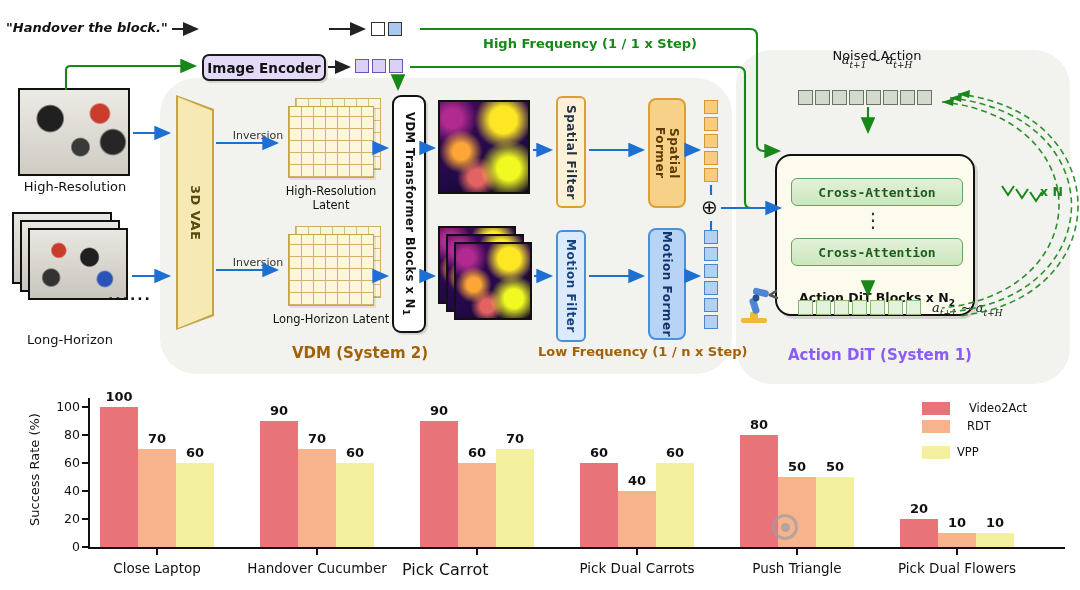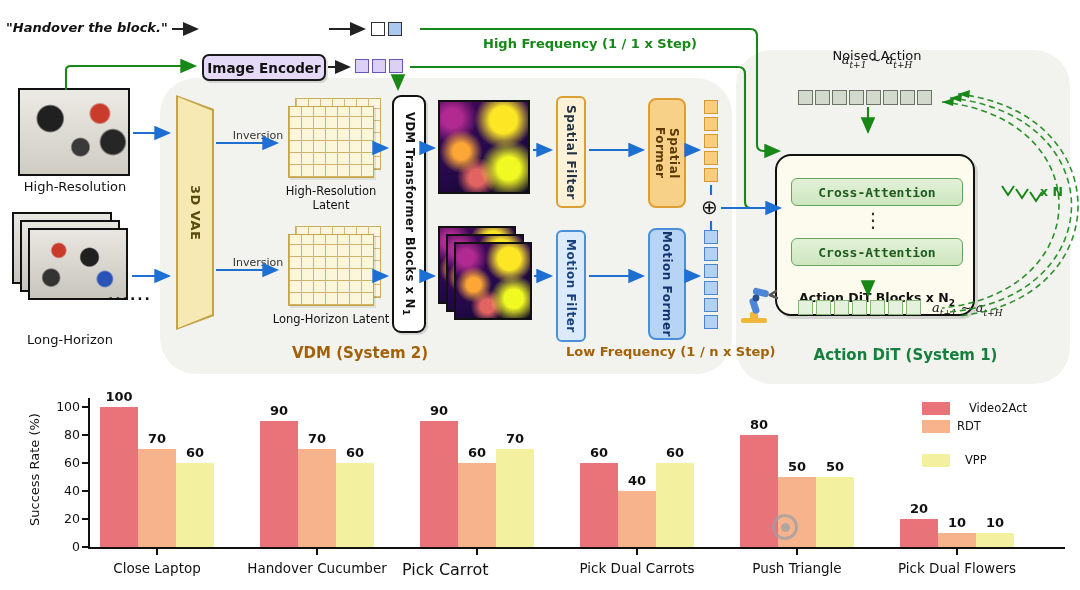--- a/index.html
+++ b/index.html
@@ -153,21 +153,21 @@
     <i class="sq blu"></i>
       <i class="sq blu"></i>
       <i class="sq blu"></i>
       <i class="sq blu"></i>
       <i class="sq blu"></i>
       <i class="sq blu"></i>
   </div>
   <div class="abs" style="left:701px;top:197px;font-size:20px;line-height:20px;color:#111;">⊕</div>
 
   <div class="abs bluelbl" style="left:270px;top:344px;width:180px;text-align:center;font-size:15px;">VDM (System 2)</div>
-  <div class="abs bluelbl" style="left:566px;top:344px;font-size:13px;">Low Frequency (1 / n x Step)</div>
+  <div class="abs bluelbl" style="left:538px;top:344px;font-size:13px;">Low Frequency (1 / n x Step)</div>
 
   <div class="abs" style="left:812px;top:48px;width:130px;text-align:center;font-size:13px;">Noised Action</div>
   <div class="abs math" style="left:812px;top:52px;width:130px;text-align:center;">a<sub>t+1</sub> ~ a<sub>t+H</sub></div>
   <div class="row" style="left:798px;top:90px;gap:2px;">
     <i class="sq noi"></i>
       <i class="sq noi"></i>
       <i class="sq noi"></i>
       <i class="sq noi"></i>
       <i class="sq noi"></i>
       <i class="sq noi"></i>
@@ -188,21 +188,21 @@
       <i class="sq out"></i>
       <i class="sq out"></i>
       <i class="sq out"></i>
       <i class="sq out"></i>
       <i class="sq out"></i>
   </div>
   <div class="abs math" style="left:932px;top:300px;width:125px;">a<sub>t+1</sub> ~ a<sub>t+H</sub></div>
 
   <div class="abs greenlbl" style="left:1040px;top:184px;font-size:12.5px;">x N</div>
 
-  <div class="abs greenlbl" style="left:788px;top:346px;width:235px;text-align:center;font-size:15px;color:#15803d;">Action DiT (System 1)</div>
+  <div class="abs greenlbl" style="left:788px;top:346px;width:235px;text-align:left;font-size:15px;color:#8b5cf6;">Action DiT (System 1)</div>
 
   <div class="abs" style="left:737px;top:282px;">
     <svg width="44" height="44" viewBox="0 0 44 44">
       <rect x="4" y="36" width="26" height="5" rx="2" fill="#f0b73a"></rect>
       <rect x="13" y="30" width="8" height="7" rx="1.5" fill="#f0b73a"></rect>
       <g fill="#4e86d6">
         <rect x="14" y="16" width="7" height="16" rx="3" transform="rotate(-18 17 24)"></rect>
         <rect x="16" y="7" width="16" height="7" rx="3" transform="rotate(14 24 10)"></rect>
       </g>
       <circle cx="19" cy="16" r="3.4" fill="#28508f"></circle>
@@ -336,25 +336,25 @@
       <div style="left: 931px; top: 515px; width: 52px; text-align: center; font-size: 13px; font-weight: 600;">10</div>
       <div style="left: 976px; top: 533px; width: 38px; height: 14px; background: rgb(243, 240, 160);"></div>
       <div style="left: 969px; top: 515px; width: 52px; text-align: center; font-size: 13px; font-weight: 600;">10</div>
       <div style="left: 956px; top: 549px; width: 2px; height: 6px; background: rgb(17, 17, 17);"></div>
       <div style="left: 882px; top: 560px; width: 150px; text-align: center; font-size: 13.5px;">Pick Dual Flowers</div>
       <div style="left: 922px; top: 401px;">
         <div style="position: relative; display: flex; align-items: center; gap: 19px; margin-bottom: 4px;">
           <span style="display: inline-block; width: 28px; height: 13px; background: rgb(232, 116, 122);"></span>
           <span style="font-size: 11.5px;">Video2Act</span>
         </div>
-        <div style="position: relative; display: flex; align-items: center; gap: 7px; margin-bottom: 20px;">
+        <div style="position: relative; display: flex; align-items: center; gap: 17px; margin-bottom: 12px;">
           <span style="display: inline-block; width: 28px; height: 13px; background: rgb(246, 179, 140);"></span>
           <span style="font-size: 11.5px;">RDT</span>
         </div>
-        <div style="position: relative; display: flex; align-items: center; gap: 15px; margin-bottom: 4px;">
+        <div style="position: relative; display: flex; align-items: center; gap: 7px; margin-bottom: 4px;">
           <span style="display: inline-block; width: 28px; height: 13px; background: rgb(243, 240, 160);"></span>
           <span style="font-size: 11.5px;">VPP</span>
         </div>
       </div>
     </div>
 
   <div class="wm">
     <span class="ring"></span>
   </div>
 

